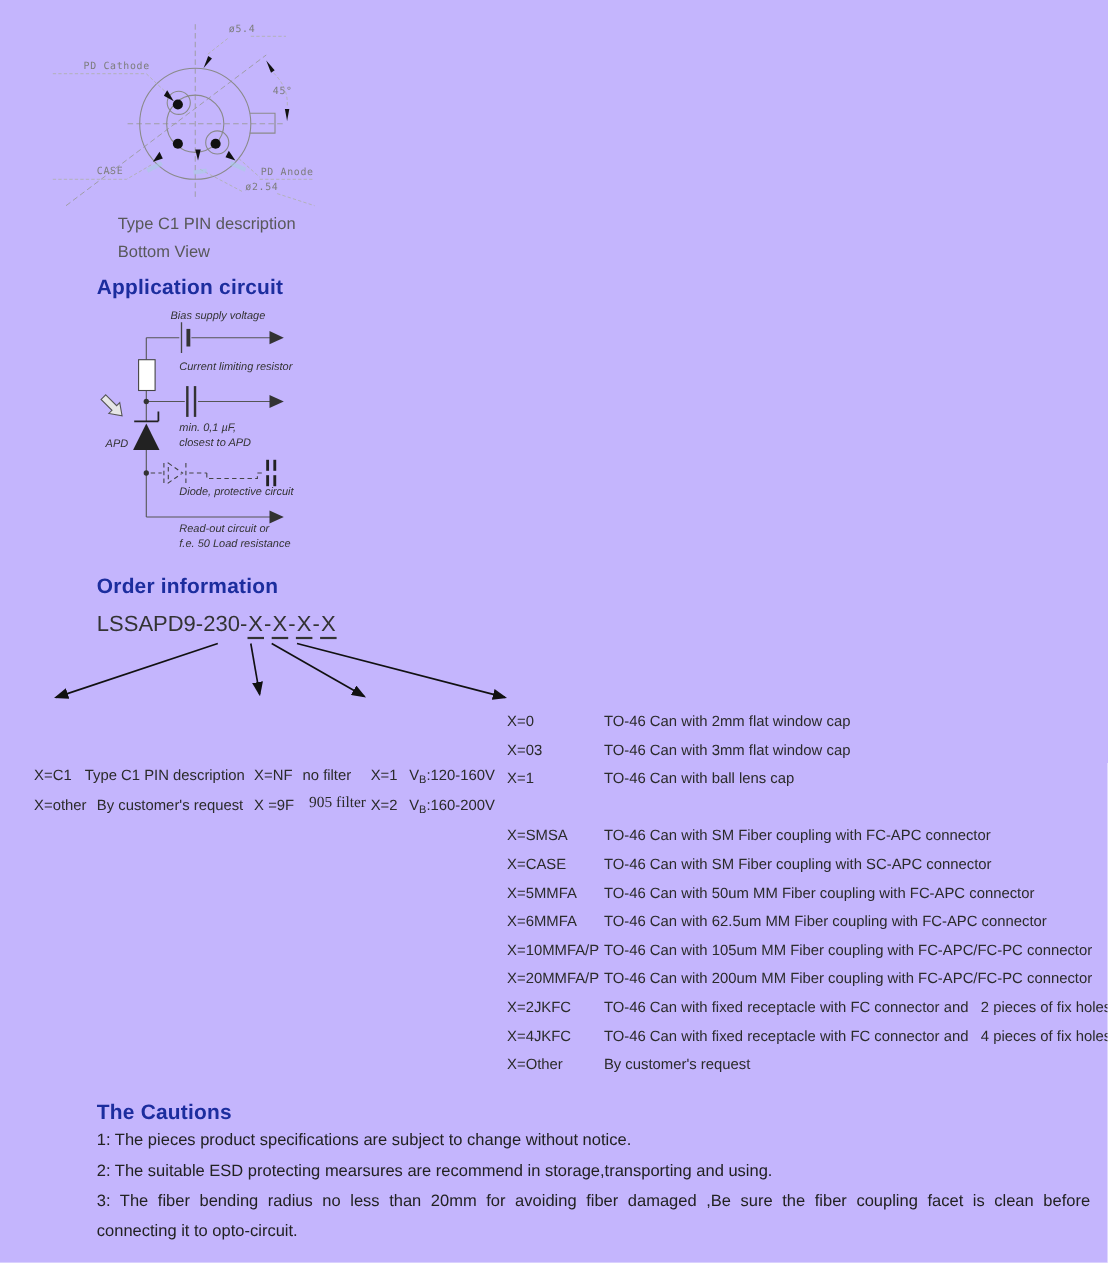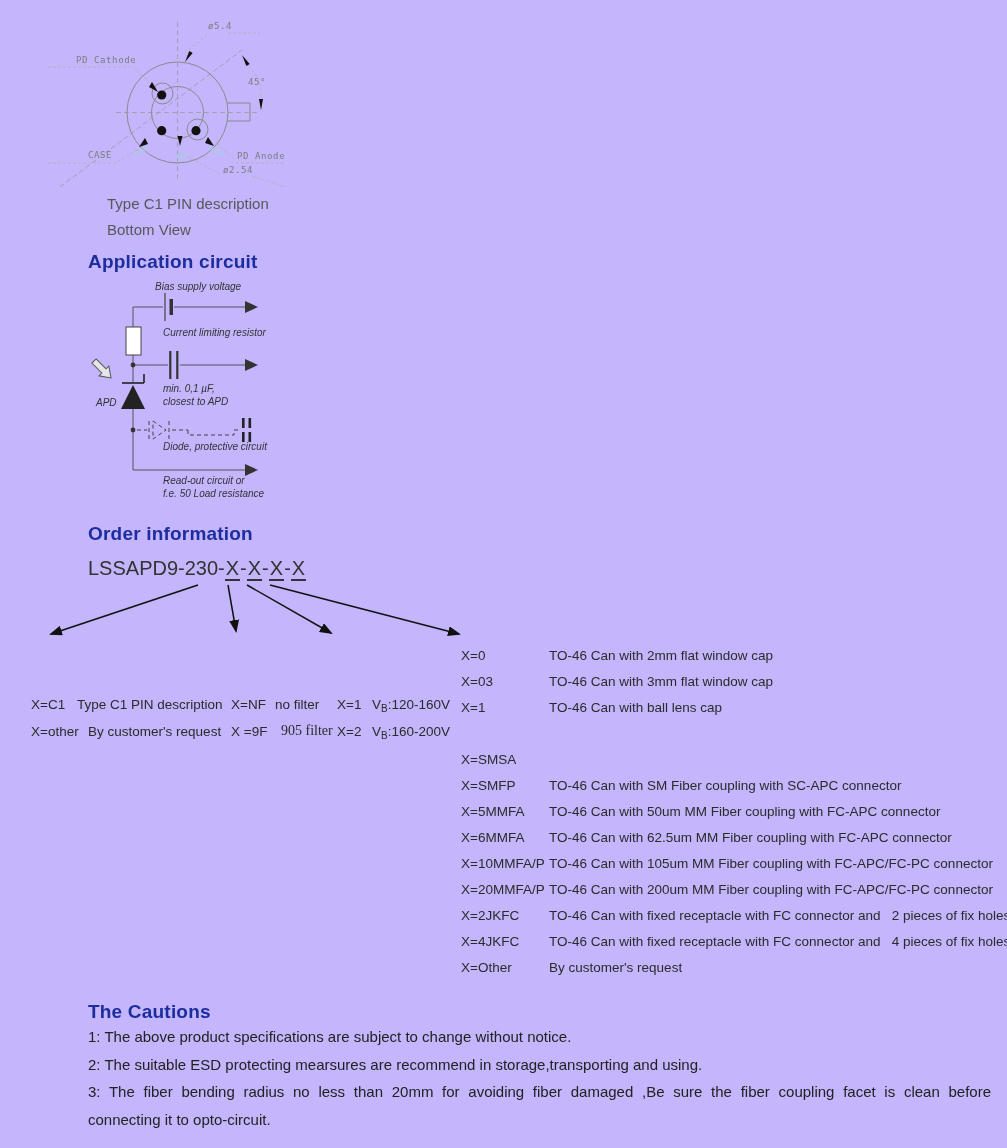--- a/index.html
+++ b/index.html
@@ -204,23 +204,24 @@
   <div class="opt-row" style="top:674px;">
     <span class="opt-code">X=03</span>
     <span class="opt-desc">TO-46 Can with 3mm flat window cap</span>
   </div>
   <div class="opt-row" style="top:700px;">
     <span class="opt-code">X=1</span>
     <span class="opt-desc">TO-46 Can with ball lens cap</span>
   </div>
   <div class="opt-row" style="top:752px;">
     <span class="opt-code">X=SMSA</span>
+    <span class="opt-desc">TO-46 Can with SM Fiber coupling with FC-APC connector</span>
   </div>
   <div class="opt-row" style="top:778px;">
-    <span class="opt-code">X=SMFP</span>
+    <span class="opt-code">X=CASE</span>
     <span class="opt-desc">TO-46 Can with SM Fiber coupling with SC-APC connector</span>
   </div>
   <div class="opt-row" style="top:804px;">
     <span class="opt-code">X=5MMFA</span>
     <span class="opt-desc">TO-46 Can with 50um MM Fiber coupling with FC-APC connector</span>
   </div>
   <div class="opt-row" style="top:830px;">
     <span class="opt-code">X=6MMFA</span>
     <span class="opt-desc">TO-46 Can with 62.5um MM Fiber coupling with FC-APC connector</span>
   </div>
@@ -239,18 +240,18 @@
   <div class="opt-row" style="top:934px;">
     <span class="opt-code">X=4JKFC</span>
     <span class="opt-desc">TO-46 Can with fixed receptacle with FC connector and   4 pieces of fix holes</span>
   </div>
   <div class="opt-row" style="top:960px;">
     <span class="opt-code">X=Other</span>
     <span class="opt-desc">By customer's request</span>
   </div>
 
   <div class="abs heading" style="left:88px;top:1001px;">The Cautions</div>
-  <div class="abs caution" style="left:88px;top:1028px;">1: The above product specifications are subject to change without notice.</div>
+  <div class="abs caution" style="left:88px;top:1028px;">1: The pieces product specifications are subject to change without notice.</div>
   <div class="abs caution" style="left:88px;top:1056px;">2: The suitable ESD protecting mearsures are recommend in storage,transporting and using.</div>
   <div class="abs caution just" style="left:88px;top:1083px;">3: The fiber bending radius no less than 20mm for avoiding fiber damaged ,Be sure the fiber coupling facet is clean before</div>
   <div class="abs caution" style="left:88px;top:1111px;">connecting it to opto-circuit.</div>
 
 </div>
 
 </body></html>

